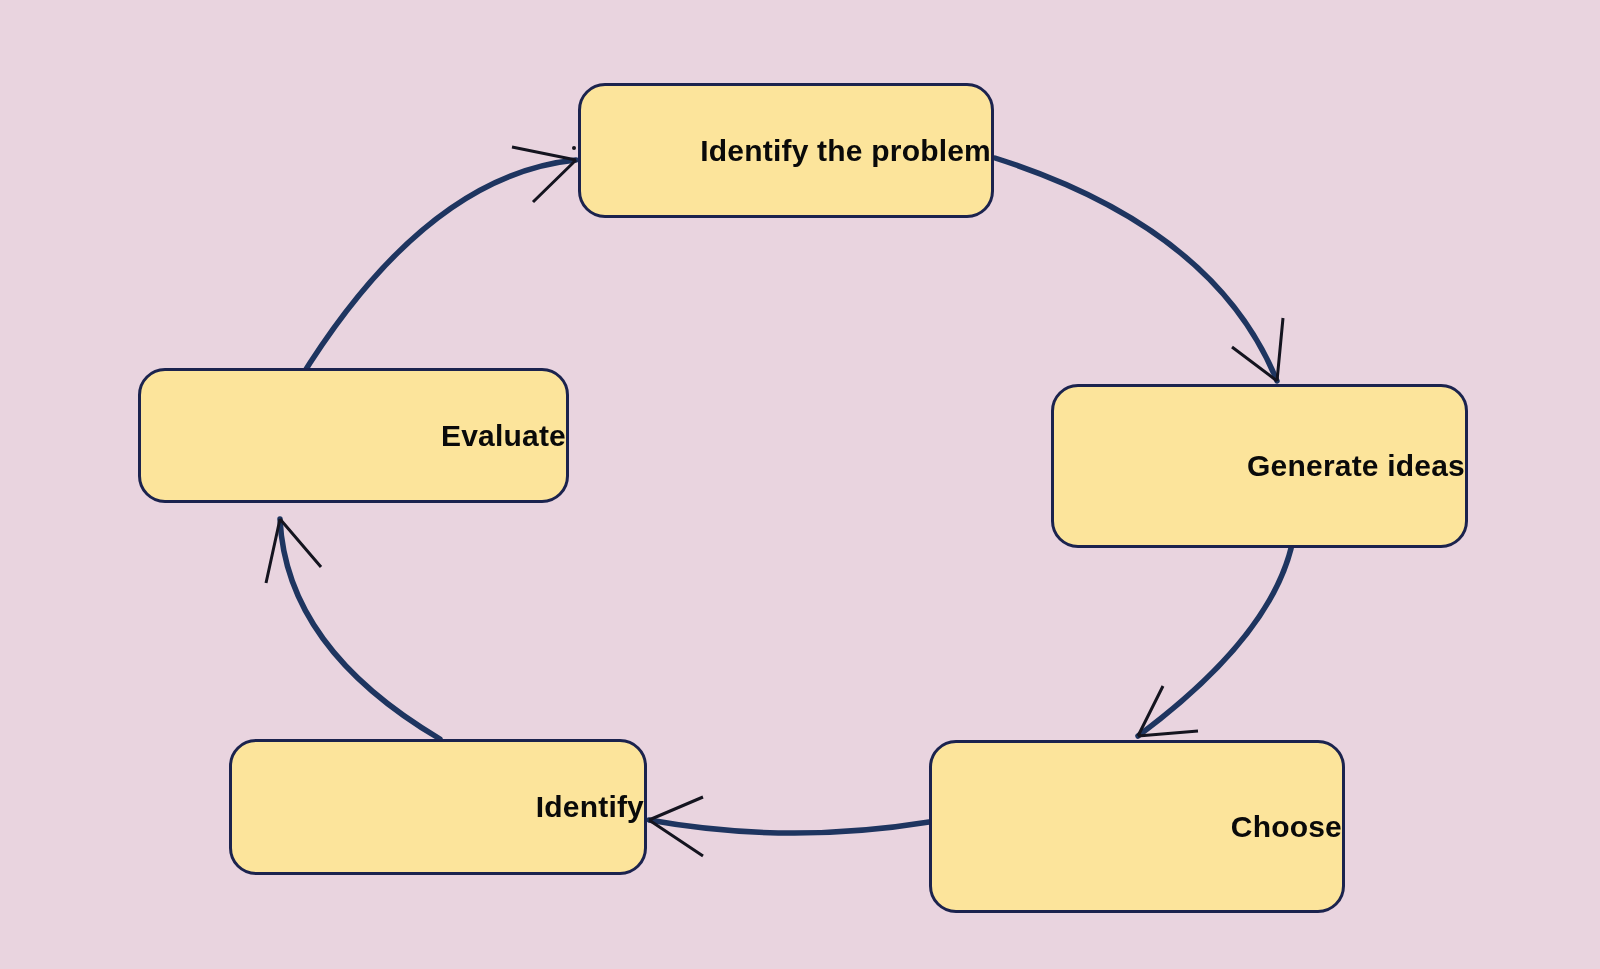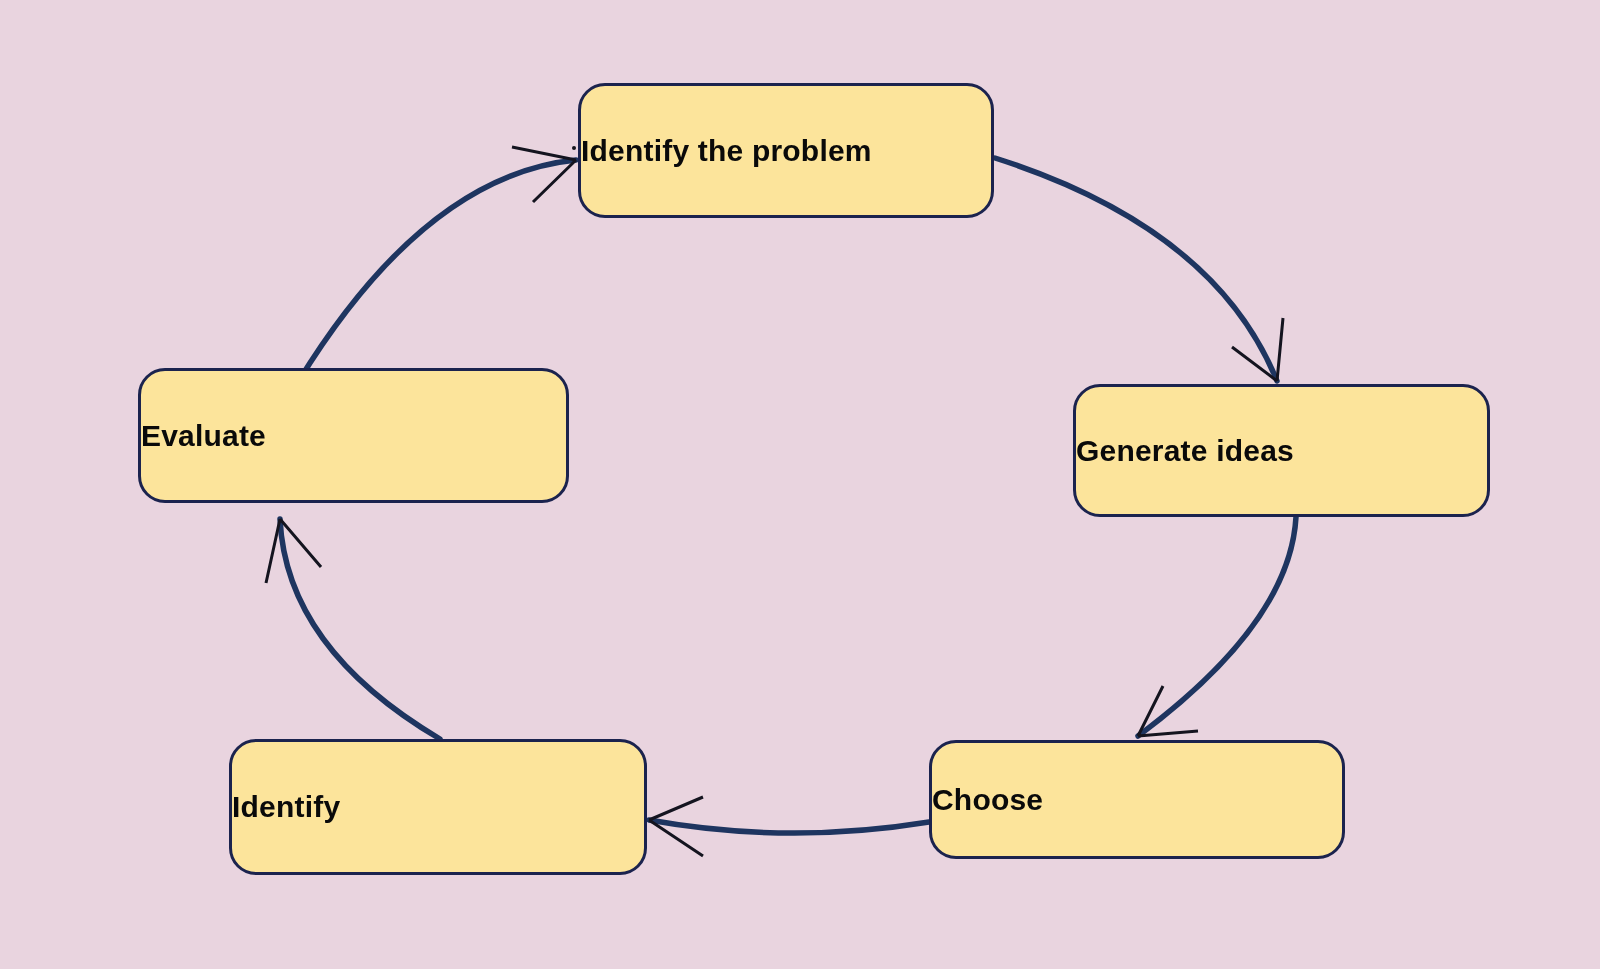--- a/index.html
+++ b/index.html
@@ -36,32 +36,32 @@
     stroke-linecap: butt;
   }
   .node {
     position: absolute;
     box-sizing: border-box;
     background: #FCE49B;
     border: 3px solid #1B234E;
     border-radius: 27px;
     display: flex;
     align-items: center;
-    justify-content: flex-start;
+    justify-content: flex-end;
   }
   .node .label {
     font-weight: bold;
     font-size: 30px;
     color: #0A0A0A;
     letter-spacing: 0.2px;
     white-space: nowrap;
   }
   .n-identify  { left: 578px;  top: 83px;  width: 416px; height: 135px; }
-  .n-generate  { left: 1073px; top: 384px; width: 417px; height: 133px; }
-  .n-choose    { left: 929px;  top: 740px; width: 416px; height: 119px; }
+  .n-generate  { left: 1051px; top: 384px; width: 417px; height: 164px; }
+  .n-choose    { left: 929px;  top: 740px; width: 416px; height: 173px; }
   .n-prototype { left: 229px;  top: 739px; width: 418px; height: 136px; }
   .n-evaluate  { left: 138px;  top: 368px; width: 431px; height: 135px; }
 </style>
 </head>
 <body>
 
 <div class="canvas">
 
   <svg class="arrows" width="1600" height="969" viewBox="0 0 1600 969">
 

